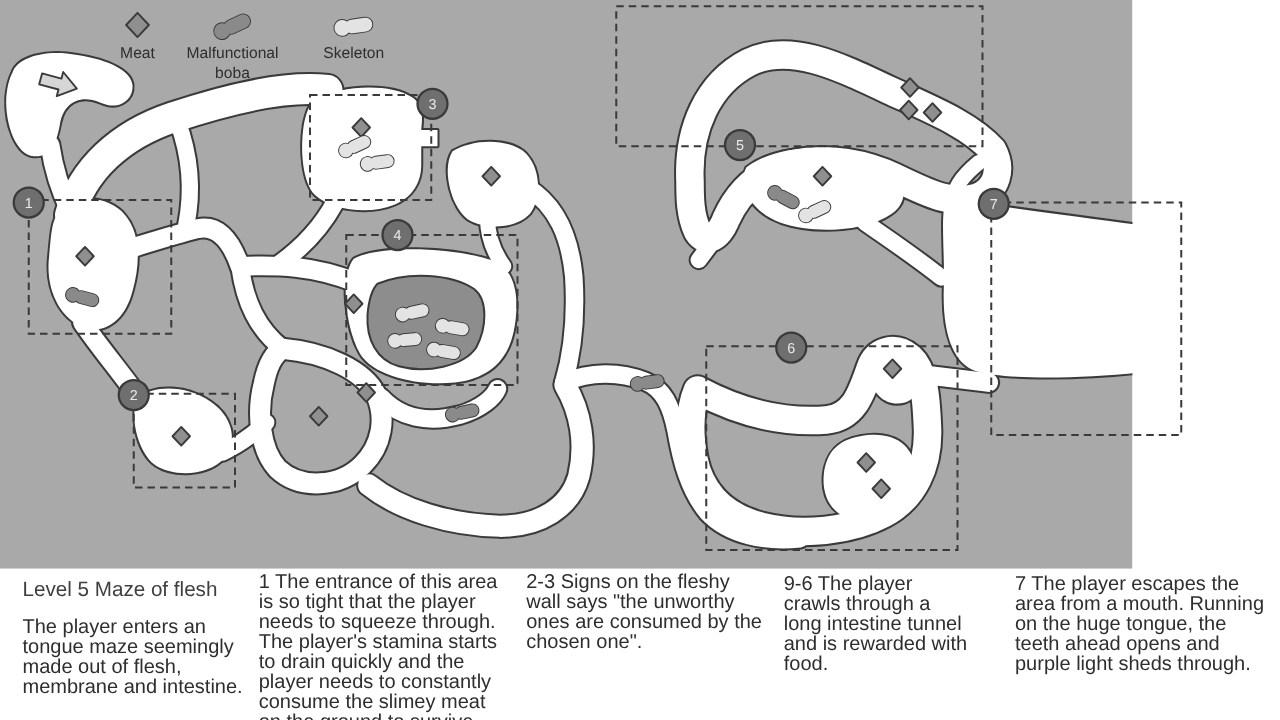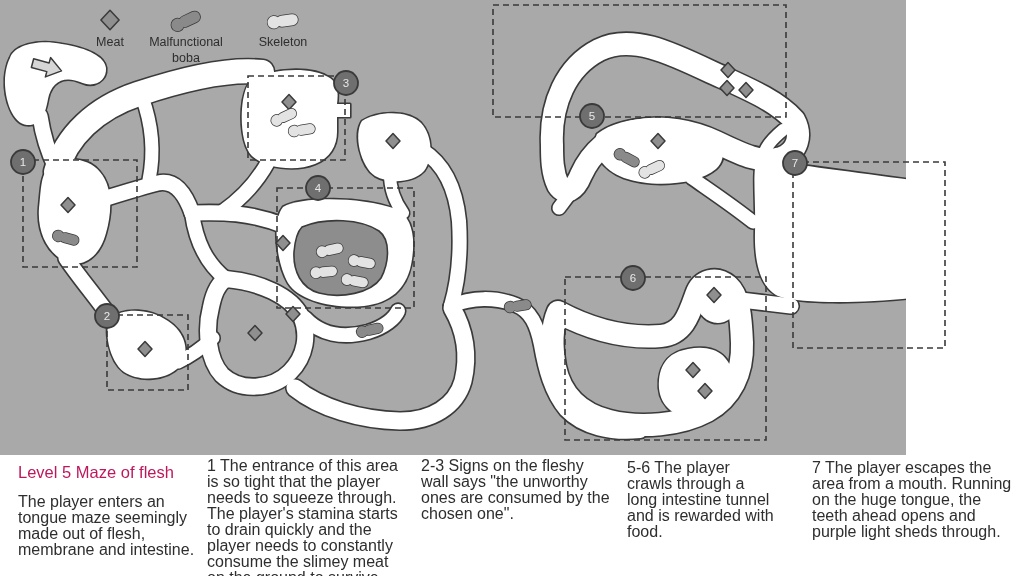--- a/index.html
+++ b/index.html
@@ -1,19 +1,19 @@
 <!DOCTYPE html>
 <html><head>
 <meta charset="utf-8">
 <style>
   html,body{margin:0;padding:0;background:#ffffff;font-family:"Liberation Sans",sans-serif;}
   #stage{position:relative;width:1024px;height:576px;overflow:hidden;background:#fff;}
   #mapsvg{position:absolute;left:0;top:0;}
   .note{position:absolute;font-size:16px;line-height:16px;color:#2e2e2e;}
-  .note.title{font-size:16.5px;line-height:20px;color:#be185d;}
+  .note.title{font-size:16.5px;line-height:20px;color:#404040;}
   svg text{font-family:"Liberation Sans",sans-serif;}
 </style>
 </head>
 <body>
 
 <div id="stage">
   <svg id="mapsvg" width="1024" height="576" viewBox="0 0 1024 576">
     <g id="map-root">
         <rect x="0" y="0" width="906" height="455" fill="#a9a9a9"></rect>
         <g>
@@ -250,15 +250,15 @@
           </g>
           <text x="283" y="46" text-anchor="middle" font-size="12.5" fill="#2e2e2e">Skeleton</text>
         </g>
       </g>
   </svg>
 
   <div class="note title" style="left:18px;top:462px;width:190px">Level 5 Maze of flesh</div>
   <div class="note" style="left:18px;top:494px;width:180px">The player enters an tongue maze seemingly made out of flesh, membrane and intestine.</div>
   <div class="note" style="left:207px;top:458px;width:196px">1 The entrance of this area is so tight that the player needs to squeeze through. The player's stamina starts to drain quickly and the player needs to constantly consume the slimey meat on the ground to survive.</div>
   <div class="note" style="left:421px;top:458px;width:192px">2-3 Signs on the fleshy wall says "the unworthy ones are consumed by the chosen one".</div>
-  <div class="note" style="left:627px;top:460px;width:152px">5-6 The player crawls through a long intestine tunnel and is rewarded with food.</div>
+  <div class="note" style="left:627px;top:460px;width:152px">9-6 The player crawls through a long intestine tunnel and is rewarded with food.</div>
   <div class="note" style="left:812px;top:460px;width:206px">7 The player escapes the area from a mouth. Running on the huge tongue, the teeth ahead opens and purple light sheds through.</div>
 </div>
 
 </body></html>

